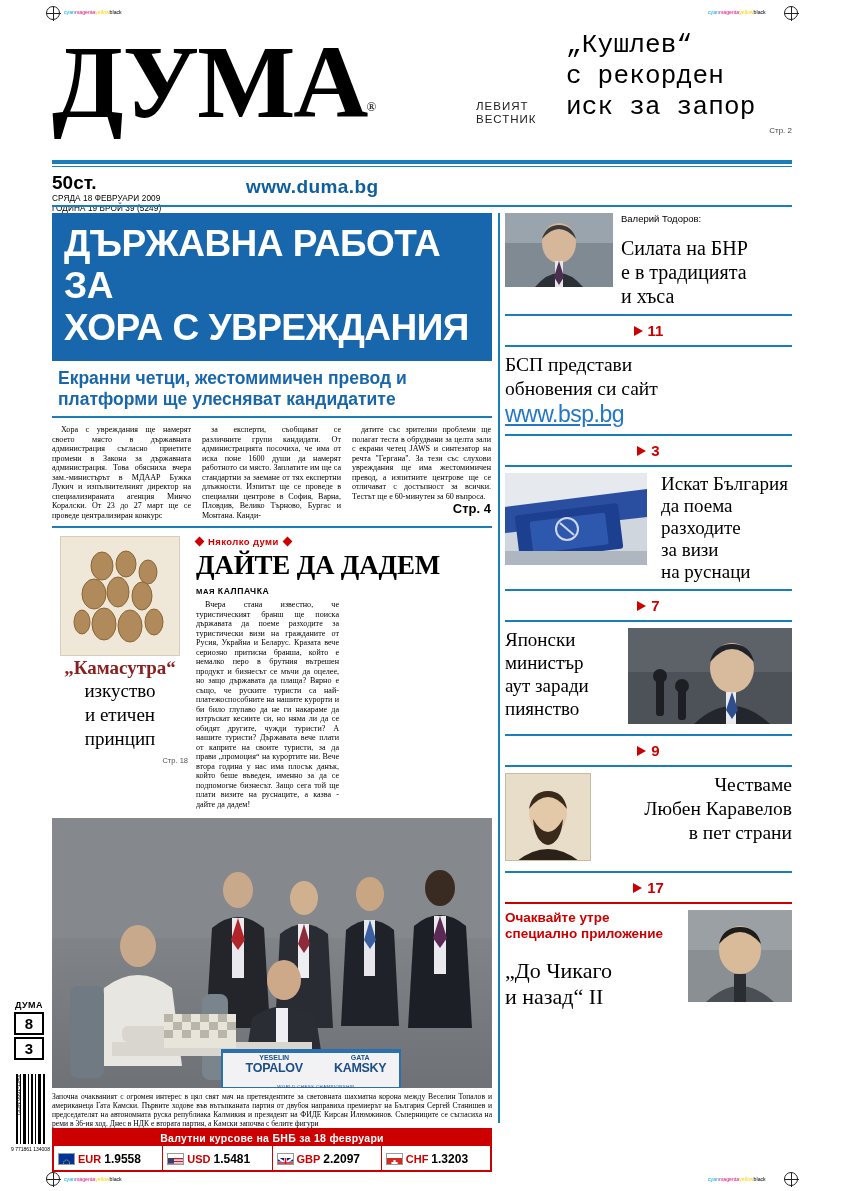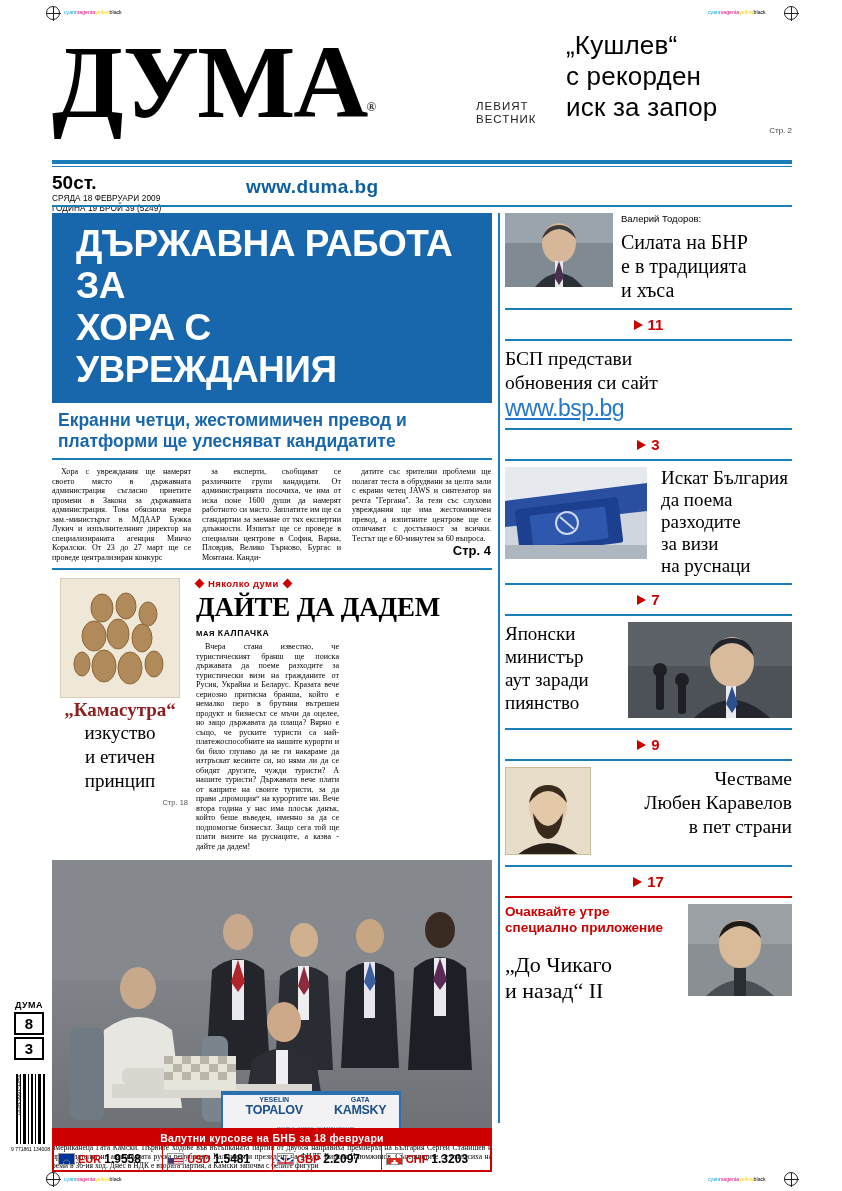--- a/index.html
+++ b/index.html
@@ -27,21 +27,21 @@
   .duma-logo {
     font-family:"Liberation Serif", serif;
     font-weight:bold; font-size:104px; line-height:104px;
     letter-spacing:-2px;
     -webkit-text-stroke: 0px #000;
   }
   .duma-reg { font-size:13px; vertical-align:super; font-weight:normal; }
   .duma-sub { position:absolute; left:424px; top:70px; font-family:"Liberation Sans",sans-serif; font-size:11.5px; line-height:13px; letter-spacing:1px; color:#222; }
 
   .mh-right { position:absolute; left:566px; top:30px; width:226px; text-align:left; }
-  .mh-right .t { font-family:Liberation Sans, sans-serif; font-size:26px; line-height:31px; font-weight:normal; letter-spacing:.2px; }
+  .mh-right .t { font-family:Liberation Mono, monospace; font-size:26px; line-height:31px; font-weight:normal; letter-spacing:.2px; }
   .mh-right .p { text-align:right; font-family:"Liberation Sans",sans-serif; font-size:8px; color:#444; margin-top:3px;}
 
   .mh-rule { position:absolute; left:52px; top:160px; width:740px; height:4px; background:#1a7fb8; }
   .mh-rule2{ position:absolute; left:52px; top:166px; width:740px; height:1px; background:#1a7fb8; }
 
   
   .price { position:absolute; left:52px; top:172px; font-family:"Liberation Sans",sans-serif; }
   .price .big { font-size:19px; font-weight:bold; }
   .price .small { font-size:8.2px; line-height:9.6px; letter-spacing:.1px; }
   .site { position:absolute; left:246px; top:176px; font-family:"Liberation Sans",sans-serif; font-size:19px; font-weight:bold; color:#0e5fa0; letter-spacing:.4px;}
@@ -50,21 +50,21 @@
   
   .left-col { position:absolute; left:52px; top:213px; width:440px; }
   .right-col{ position:absolute; left:505px; top:213px; width:287px; }
   .vrule { position:absolute; left:498px; top:213px; width:2px; height:910px; background:#1a7fb8; }
 
   
   .lead-head {
     background:#1867ad; color:#fff;
     font-family:"Liberation Sans",sans-serif; font-weight:bold;
     font-size:37px; line-height:42px; letter-spacing:-.5px;
-    padding:10px 12px 12px 24px;
+    padding:10px 12px 12px 12px;
   }
   .lead-sub { font-family:"Liberation Sans",sans-serif; font-size:17.5px; line-height:21px; color:#1867ad; font-weight:bold; margin:7px 0 6px 6px; }
   .lead-rule { height:2px; background:#1a7fb8; margin-top:6px; }
 
   .cols3 { display:flex; gap:11px; margin-top:7px; }
   .cols3 .col { width:139px; font-size:8.1px; line-height:9.5px; text-align:justify; font-family:"Liberation Serif",serif; }
   .cols3 .col p { margin:0; text-indent:9px; }
   .cont { text-align:right; font-weight:bold; font-size:13px; font-family:"Liberation Sans",sans-serif; margin-top:3px; }
 
   .lead-rule2 { height:2px; background:#1a7fb8; margin-top:6px; }
@@ -101,21 +101,21 @@
   .cur .cell { flex:1; display:flex; align-items:center; gap:3px; padding-left:4px; border-right:1px solid #c00; }
   .cur .cell:last-child { border-right:none; }
   .cur .code { font-family:"Liberation Sans",sans-serif; font-size:11px; font-weight:bold; color:#c00; }
   .cur .val  { font-family:"Liberation Sans",sans-serif; font-size:12px; font-weight:bold; }
   .flag { width:17px; height:12px; border:1px solid #999; position:relative; overflow:hidden; flex:none;}
 
   
   .r-item { position:relative; }
   .r-rule { height:2px; background:#1a7fb8; margin:6px 0; }
   .r-rule-red { height:2px; background:#c00; margin:6px 0; }
-  .r-label { font-family:"Liberation Sans",sans-serif; font-size:9.5px; margin-bottom:6px; }
+  .r-label { font-family:"Liberation Sans",sans-serif; font-size:9.5px; margin-bottom:12px; }
   .r-title { font-family:"Liberation Serif",serif; font-size:20px; line-height:24px; }
   .pgnum { display:flex; justify-content:center; align-items:center; gap:5px; font-family:"Liberation Sans",sans-serif; font-weight:bold; font-size:15px; color:#c00; }
   .tri { width:0;height:0;border-left:9px solid #c00;border-top:5px solid transparent;border-bottom:5px solid transparent; }
 
   .bsp-title { font-family:"Liberation Serif",serif; font-size:19.5px; line-height:24px; }
   .bsp-url { font-family:"Liberation Sans",sans-serif; font-size:23px; color:#2277c8; text-decoration:underline; letter-spacing:-.5px; }
 
   .r-flex { display:flex; gap:8px; }
 
   

